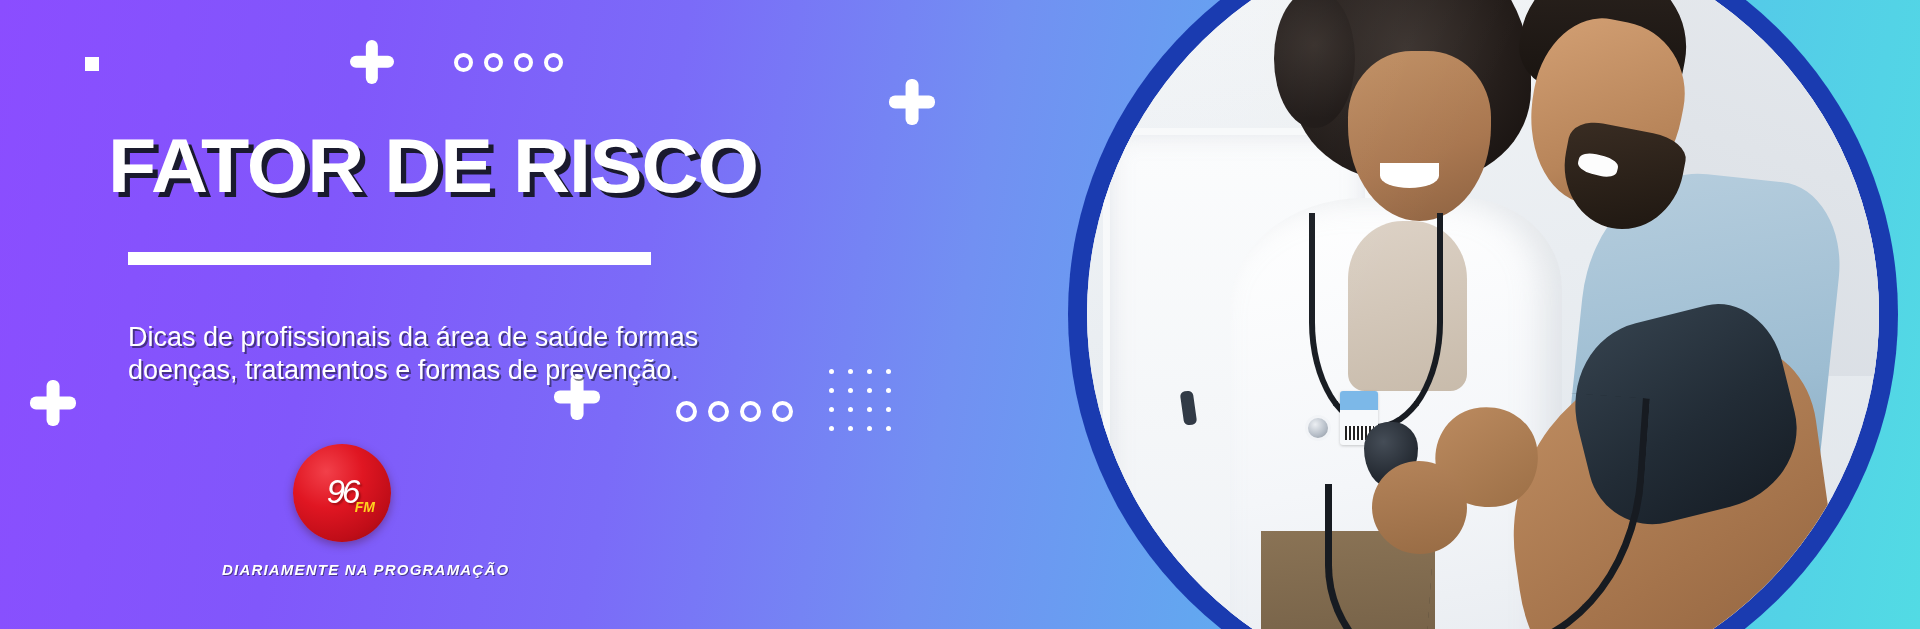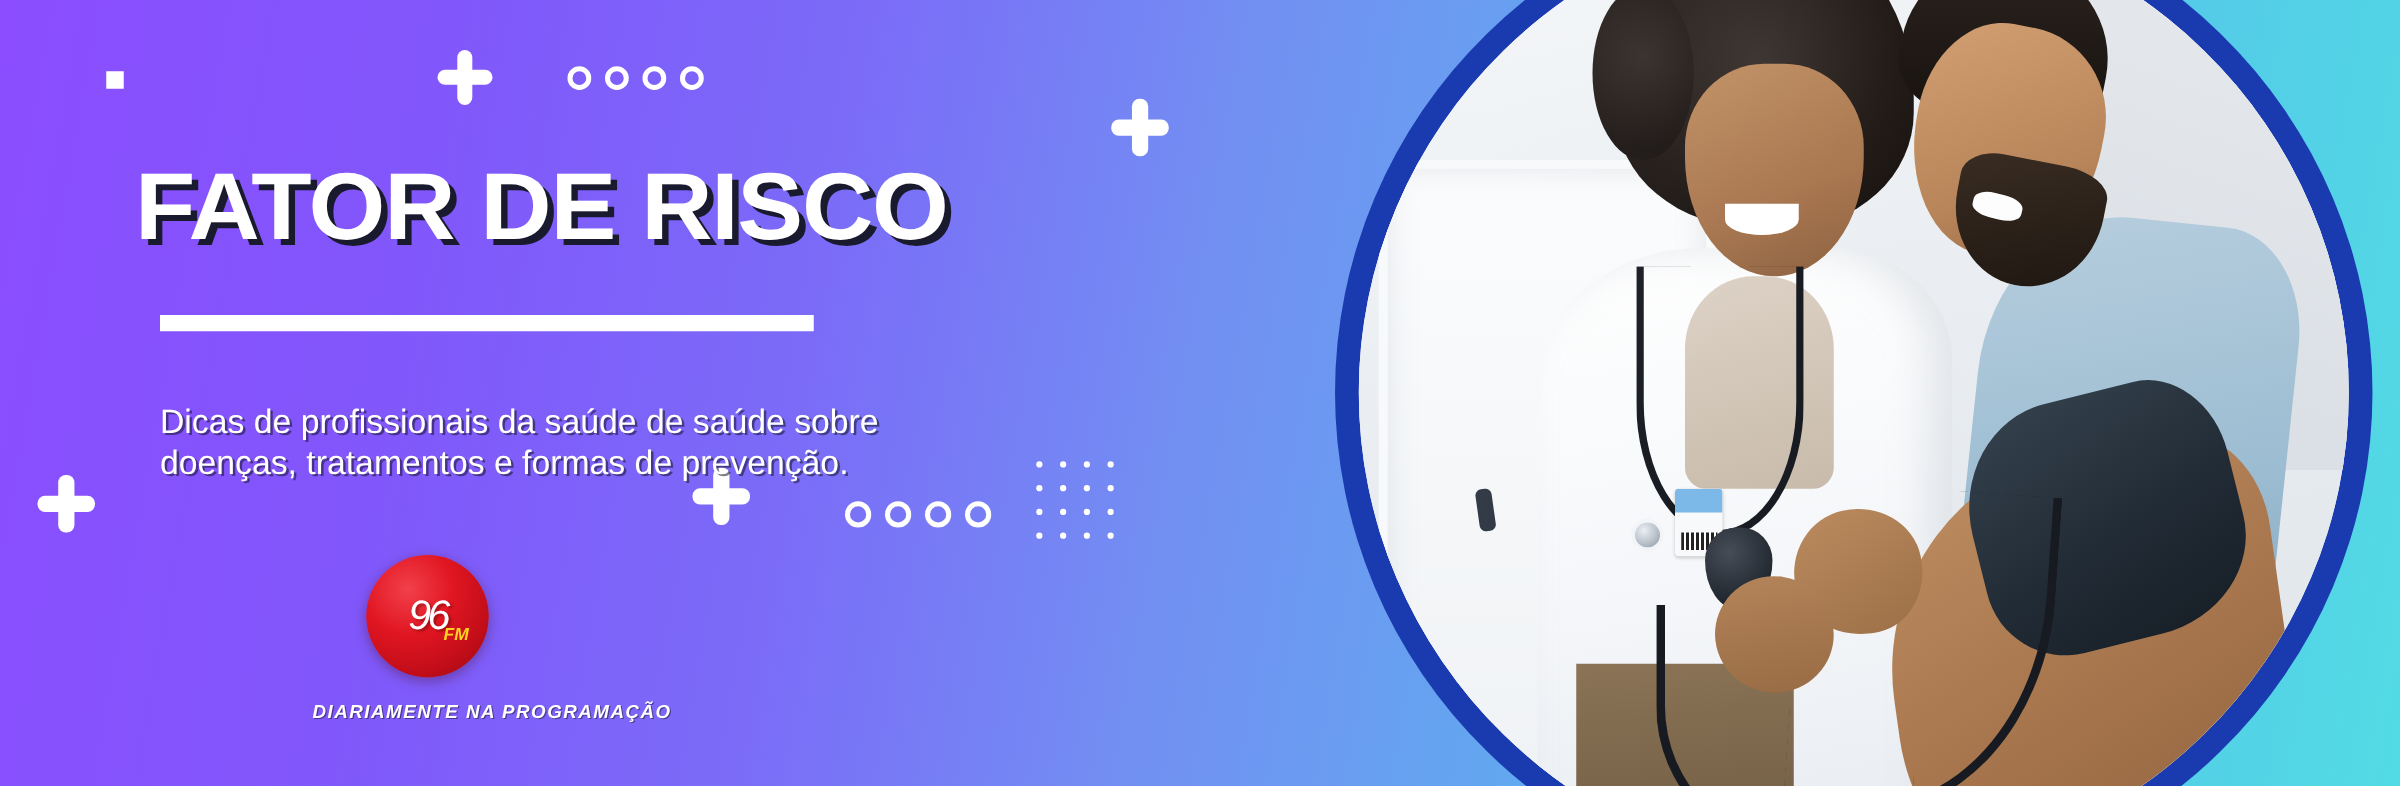--- a/index.html
+++ b/index.html
@@ -165,21 +165,20 @@
 
   .tagline {
     margin-top: 19px;
     font-size: 15px;
     font-style: italic;
     font-weight: 600;
     letter-spacing: 1.2px;
     color: #ffffff;
     text-shadow: 1px 1px 0 rgba(20,20,40,.5);
     white-space: nowrap;
-    margin-left: 28px;
   }
 
   
   .photo-panel {
     position: absolute;
     right: 0; top: 0;
     width: 880px; height: 629px;
     z-index: 4;
   }
 
@@ -474,21 +473,21 @@
       <i></i>
       <i></i>
   </div>
 
   <div class="content">
 
     <div class="headline">FATOR DE RISCO</div>
 
     <div class="rule"></div>
 
-    <div class="subhead">Dicas de profissionais da saúde de saúde sobre doenças, tratamentos e formas de prevenção.</div>
+    <div class="subhead">Dicas de profissionais da área de saúde formas doenças, tratamentos e formas de prevenção.</div>
 
     <div class="logo-wrap">
       <div class="logo-disc">
         <div class="logo-96">96</div>
         <div class="logo-fm">FM</div>
       </div>
       <div class="tagline">DIARIAMENTE NA PROGRAMAÇÃO</div>
     </div>
 
   </div>

